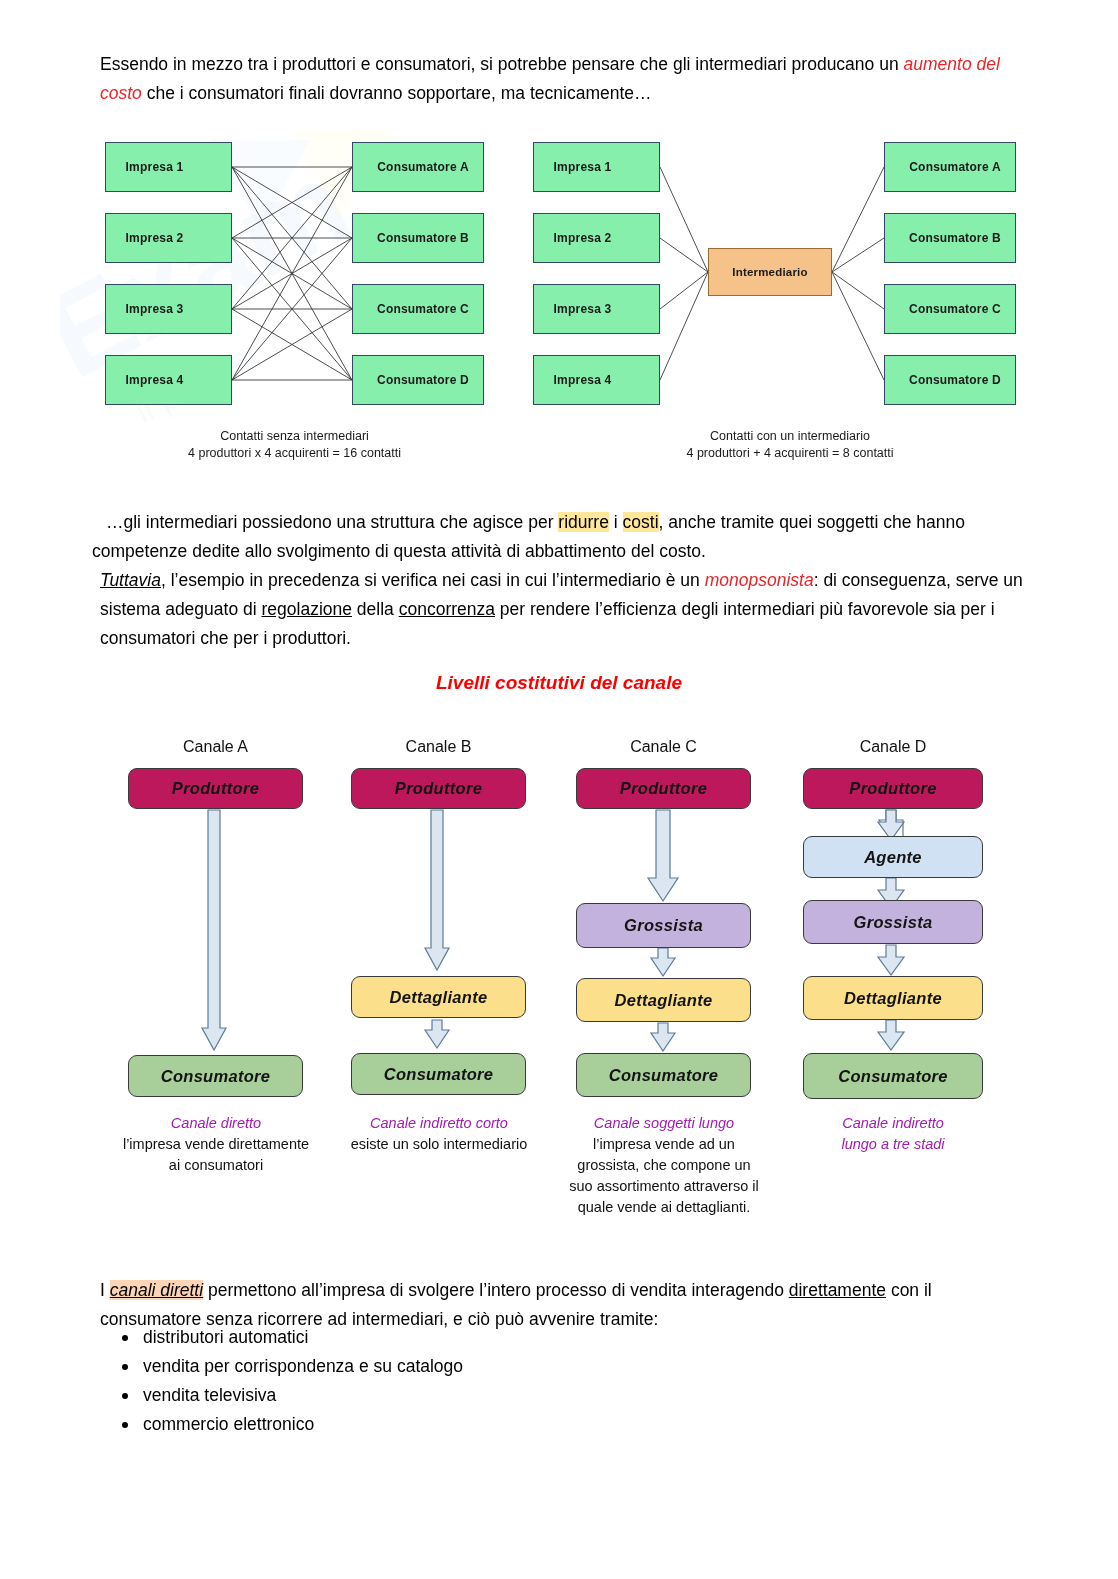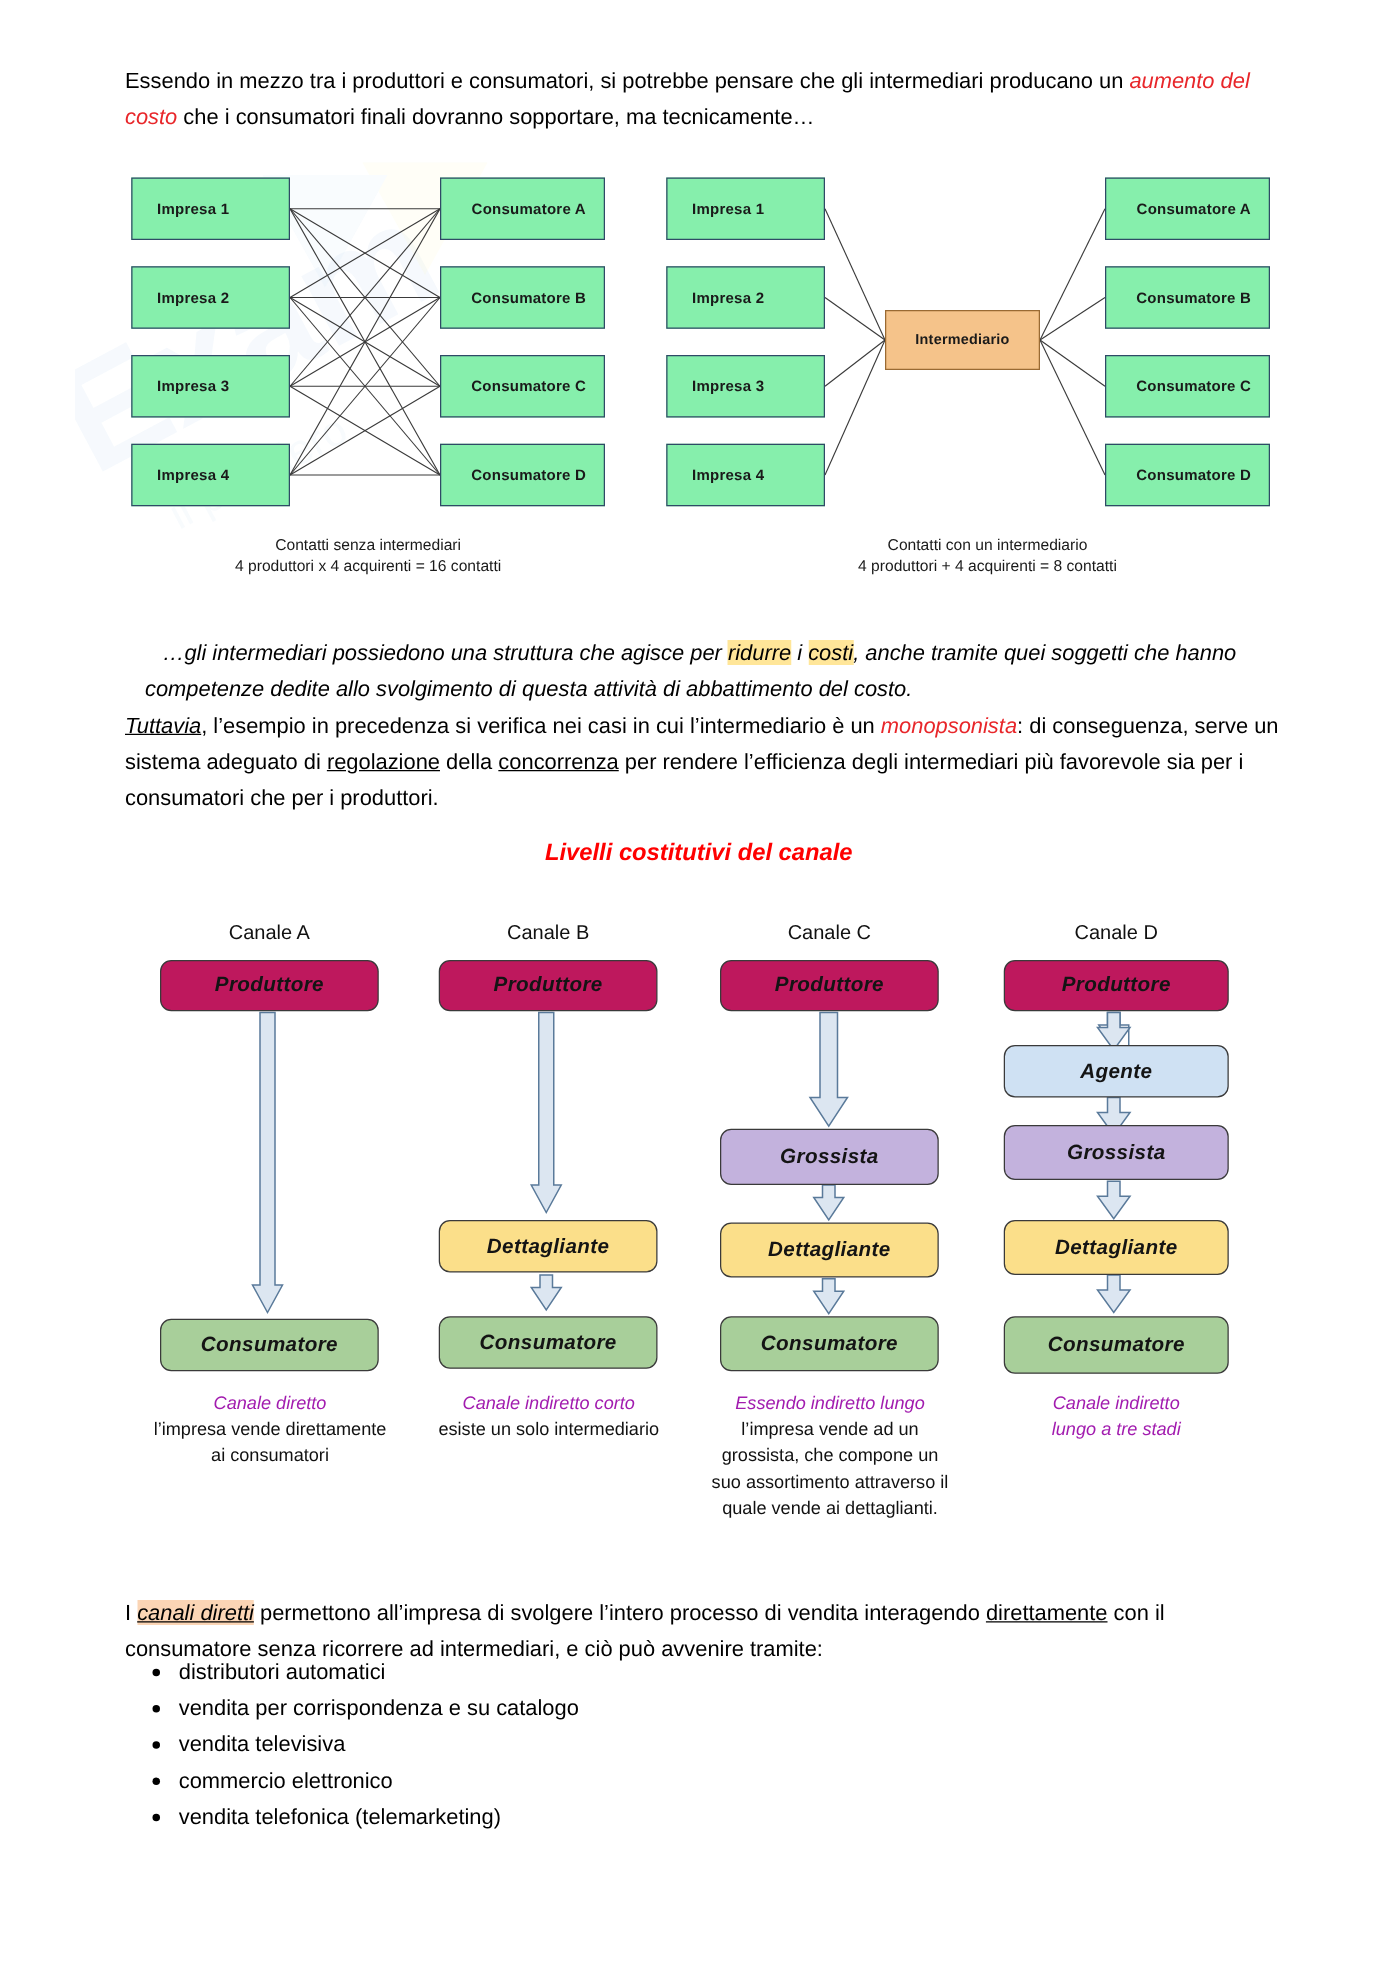--- a/index.html
+++ b/index.html
@@ -271,21 +271,21 @@
   <div class="nodebox right-label" style="left:884px; top:355px; width:132px; height:50px;">
     <span>Consumatore D</span>
   </div>
 
   <div class="fig-caption" style="left:600px; top:428px; width:380px;">
     <div>Contatti con un intermediario</div>
     <div>4 produttori + 4 acquirenti = 8 contatti</div>
   </div>
 </div>
 
-<div class="para" style="left:116px; top:508px; width:930px; text-indent:14px;font-style:italic;">
+<div class="para" style="left:92px; top:508px; width:930px; text-indent:14px;">
   <span>…gli intermediari possiedono una struttura che agisce per </span><span class="hl">ridurre</span><span> i </span><span class="hl">costi</span><span>, anche tramite quei soggetti che hanno competenze dedite allo svolgimento di questa attività di abbattimento del costo.</span>
 </div>
 
 <div class="para" style="left:100px; top:566px; width:930px;">
   <span class="u-i">Tuttavia</span><span>, l’esempio in precedenza si verifica nei casi in cui l’intermediario è un </span><span class="red-i">monopsonista</span><span>: di conseguenza, serve un sistema adeguato di </span><span class="u">regolazione</span><span> della </span><span class="u">concorrenza</span><span> per rendere l’efficienza degli intermediari più favorevole sia per i consumatori che per i produttori.</span>
 </div>
 
 <div class="section-title" style="top:672px;">Livelli costitutivi del canale</div>
 
 <div class="fig2">
@@ -356,21 +356,21 @@
   <div class="cbox c-gros" style="left:576px; top:903px; width:175px; height:45px;">
     <span>Grossista</span>
   </div>
   <div class="cbox c-dett" style="left:576px; top:978px; width:175px; height:44px;">
     <span>Dettagliante</span>
   </div>
   <div class="cbox c-cons" style="left:576px; top:1053px; width:175px; height:44px;">
     <span>Consumatore</span>
   </div>
   <div class="chan-caption" style="left:568px; top:1113px; width:192px;">
-    <div class="ctitle">Essendo indiretto lungo</div>
+    <div class="ctitle">Canale soggetti lungo</div>
     <div>l’impresa vende ad un grossista, che compone un suo assortimento attraverso il quale vende ai dettaglianti.</div>
   </div>
 
   <div class="chan-title" style="left:803px; top:738px; width:180px;">Canale D</div>
   <div class="cbox c-prod" style="left:803px; top:768px; width:180px; height:41px;">
     <span>Produttore</span>
   </div>
   <div class="cbox c-agen" style="left:803px; top:836px; width:180px; height:42px;">
     <span>Agente</span>
   </div>
@@ -391,14 +391,13 @@
 
 <div class="para" style="left:100px; top:1276px; width:930px;">
   <span>I </span><span class="hl-orange" style="font-style:italic;text-decoration:underline;">canali diretti</span><span> permettono all’impresa di svolgere l’intero processo di vendita interagendo </span><span class="u">direttamente</span><span> con il consumatore senza ricorrere ad intermediari, e ciò può avvenire tramite:</span>
 </div>
 
 <ul class="bullets" style="left:100px; top:1323px; width:700px;">
   <li>distributori automatici</li>
   <li>vendita per corrispondenza e su catalogo</li>
   <li>vendita televisiva</li>
   <li>commercio elettronico</li>
-  <li>vendita telefonica (telemarketing)</li>
 </ul>
 
 </body></html>

